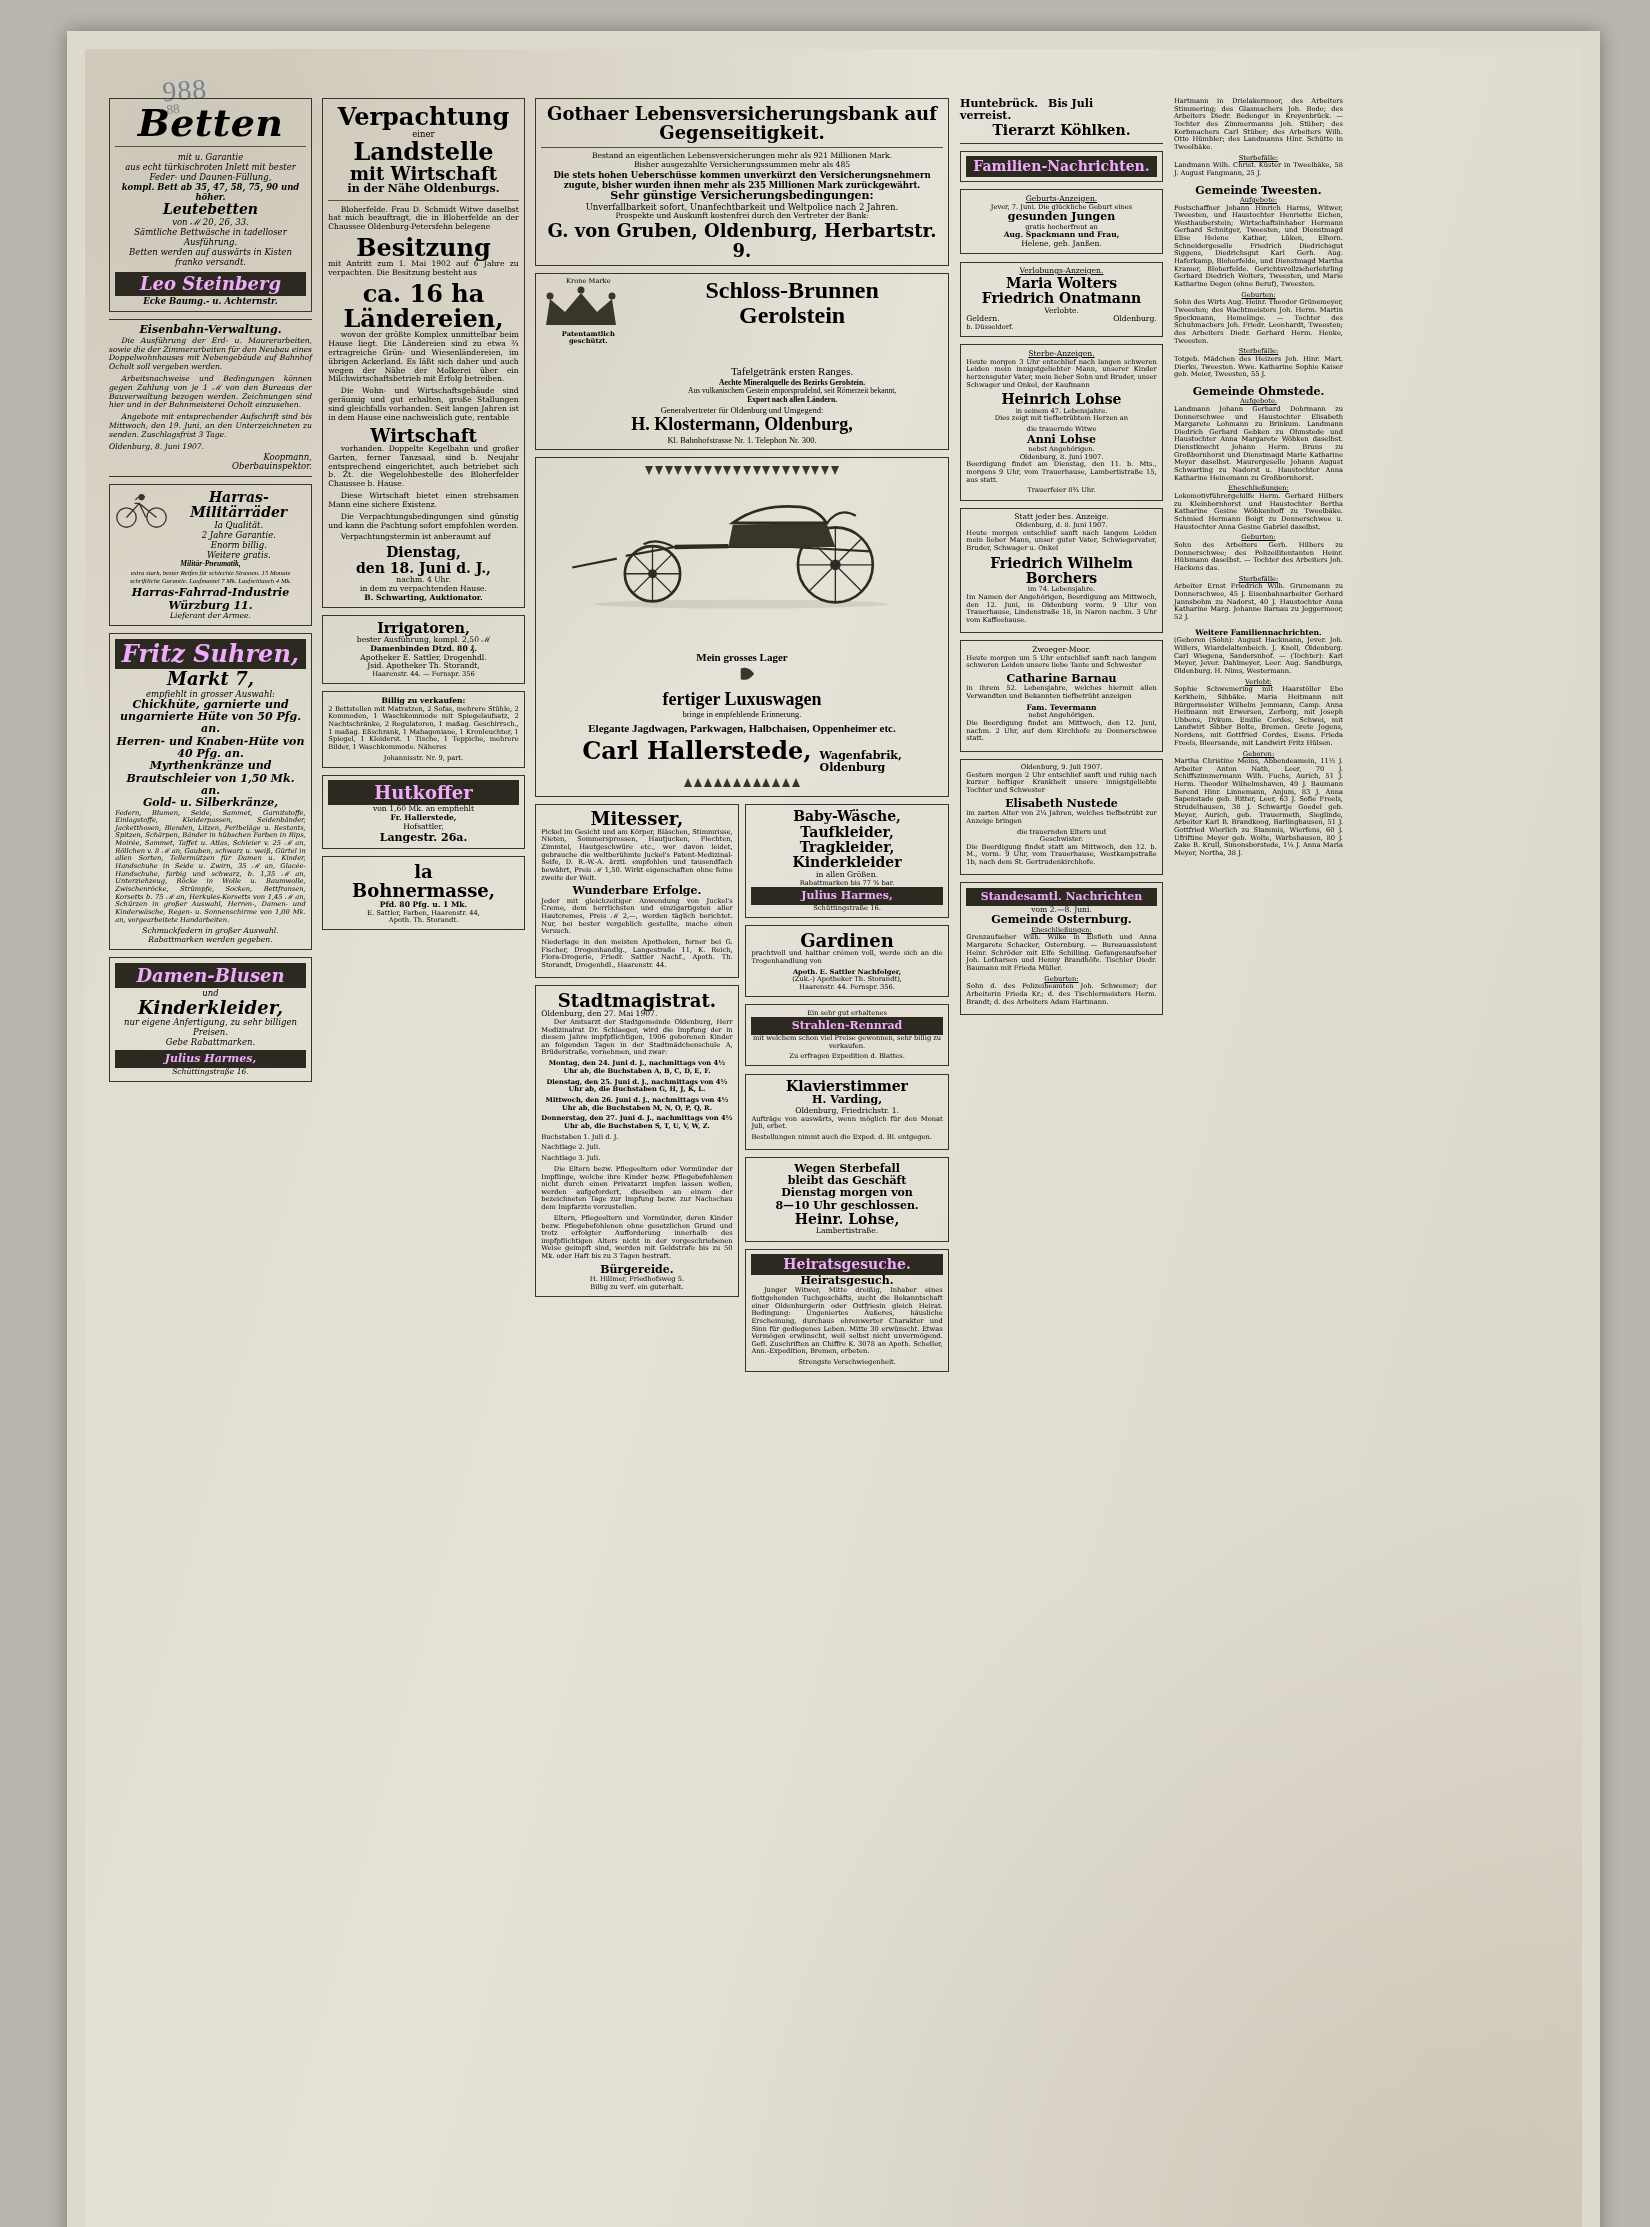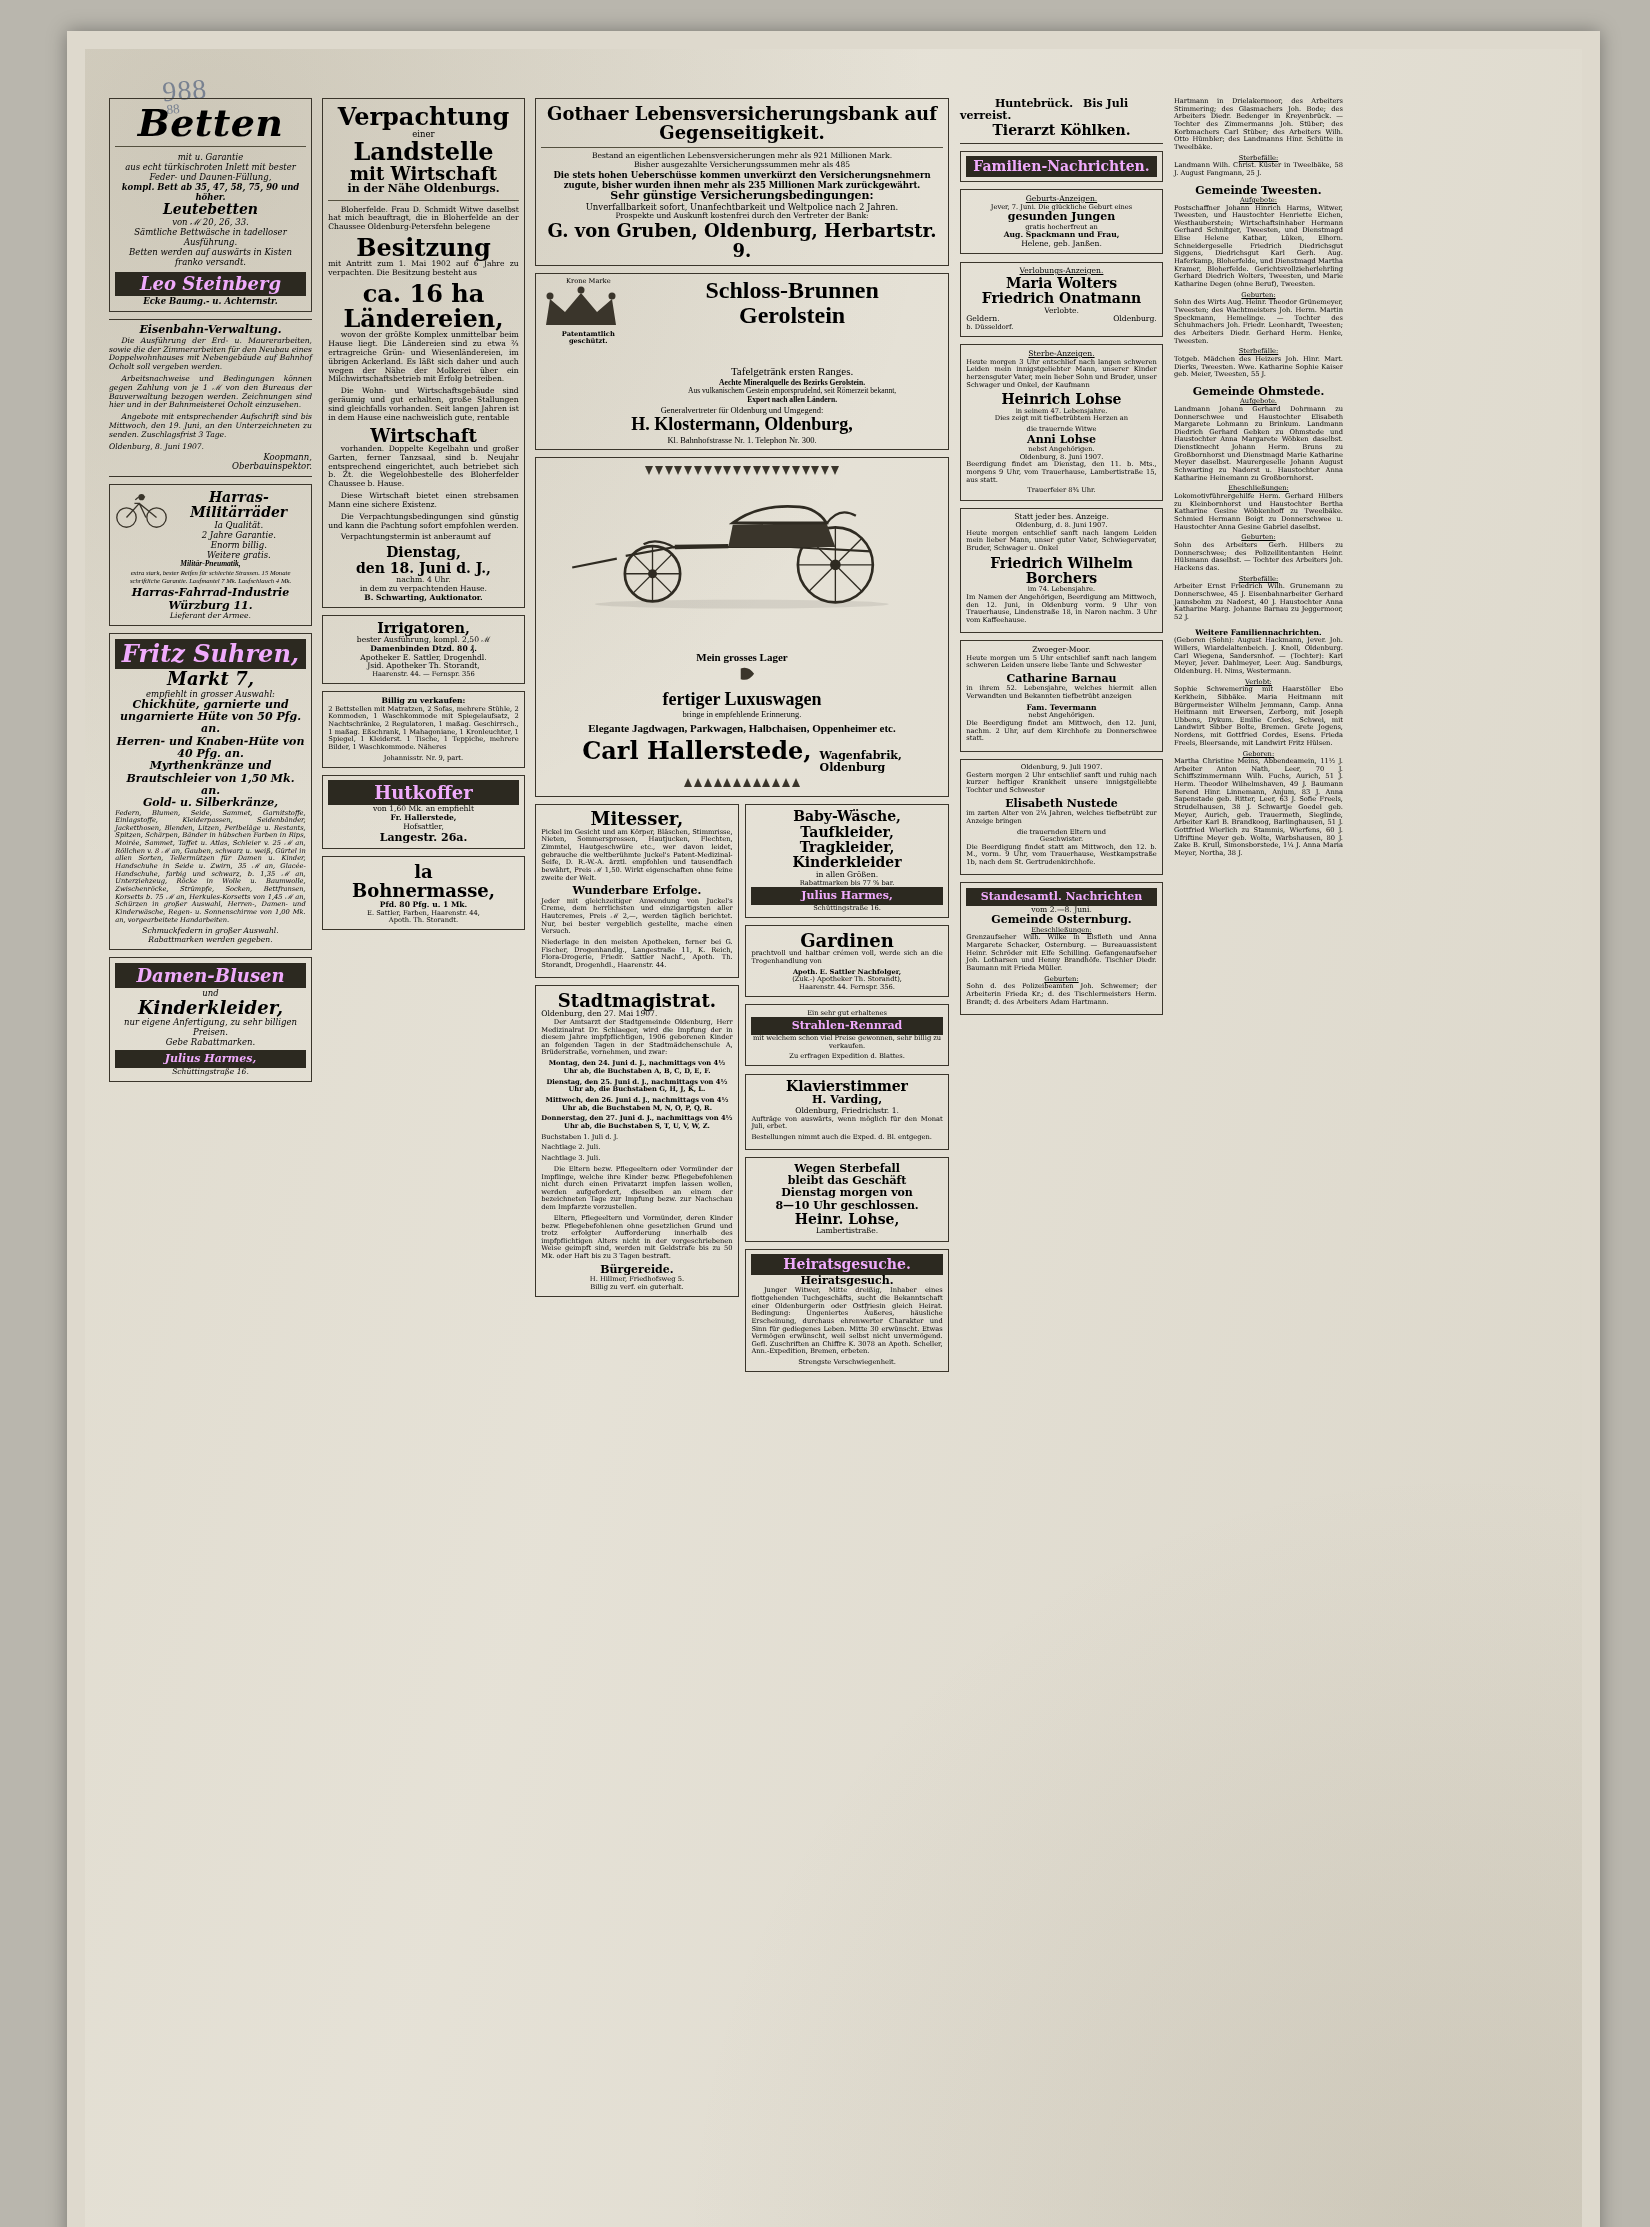--- a/index.html
+++ b/index.html
@@ -445,21 +445,21 @@
             </div>
 
           </div>
         </div>
 
       </div>
 
       <div class="col c4">
 
         <div class="blk noborder">
-          <div style="display:flex;justify-content:center;gap:10px;">
+          <div style="display:flex;justify-content:flex-start;gap:10px;">
             <span class="hdr-xs frak">Huntebrück.</span>
             <span class="hdr-xs frak">Bis Juli</span>
           </div>
           <div class="hdr-xs frak">verreist.</div>
           <div class="hdr-s frak ctr">Tierarzt Köhlken.</div>
           <div class="rule"></div>
         </div>
 
         <div class="blk">
           <div class="hdr-s frak ctr inv">Familien-Nachrichten.</div>

